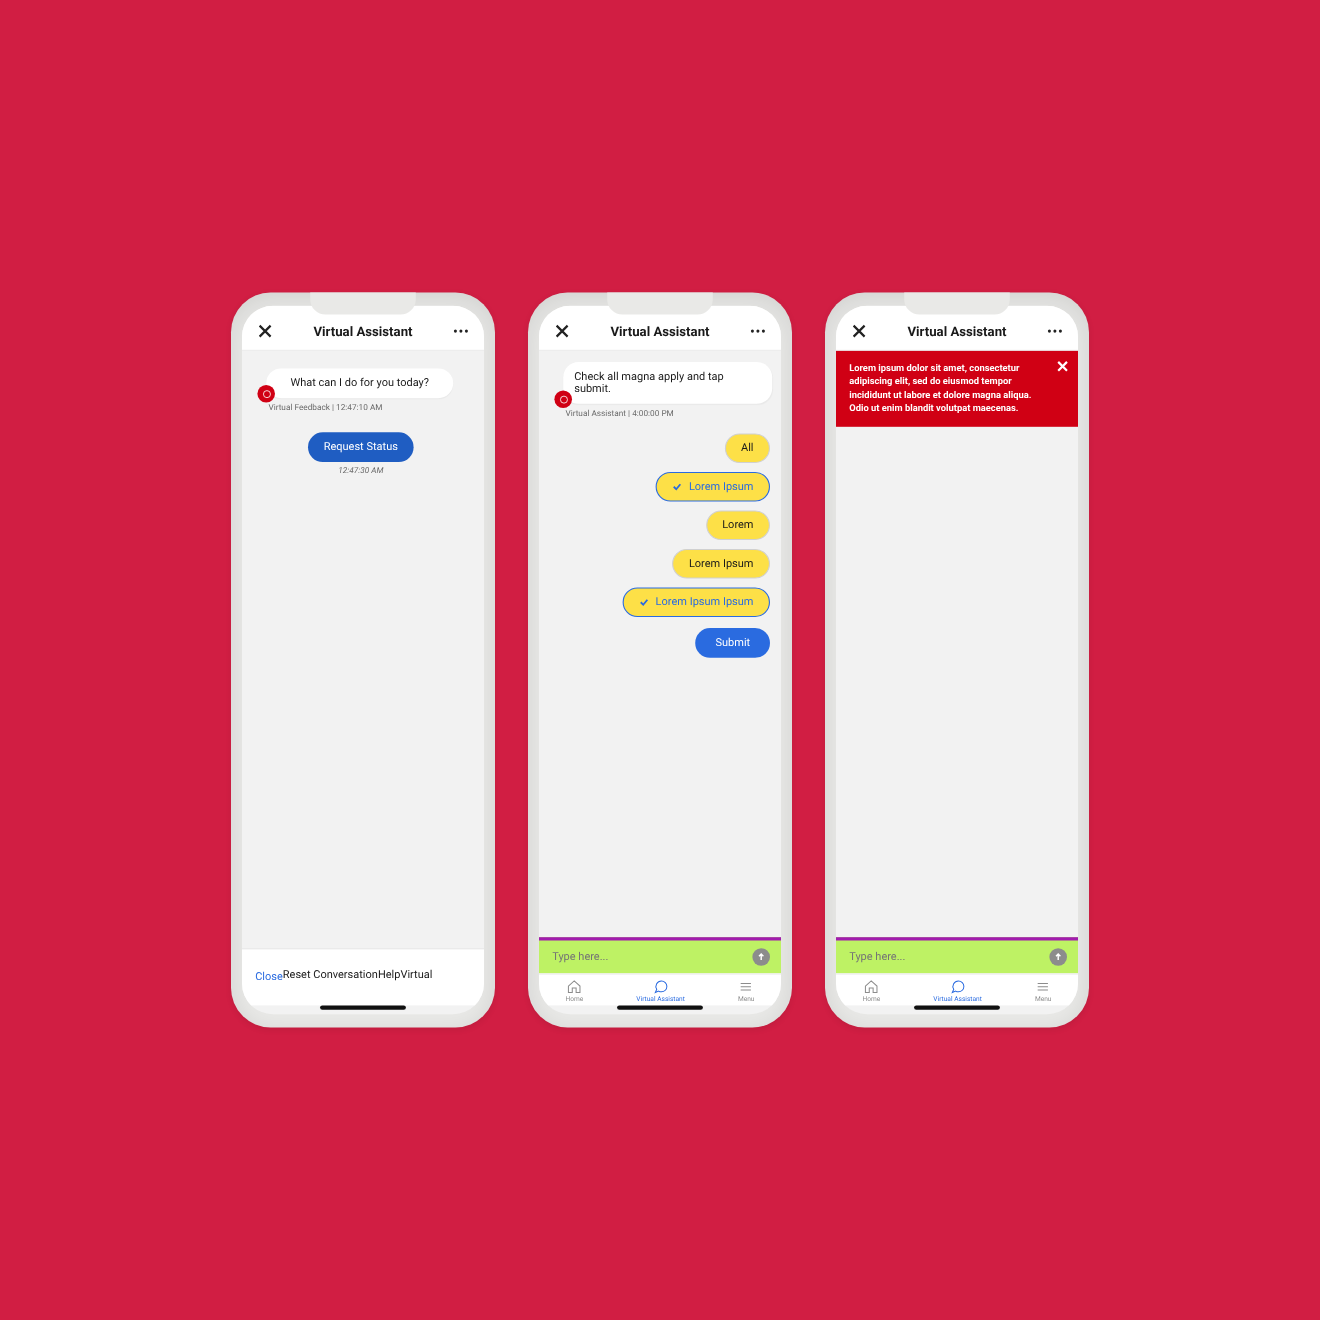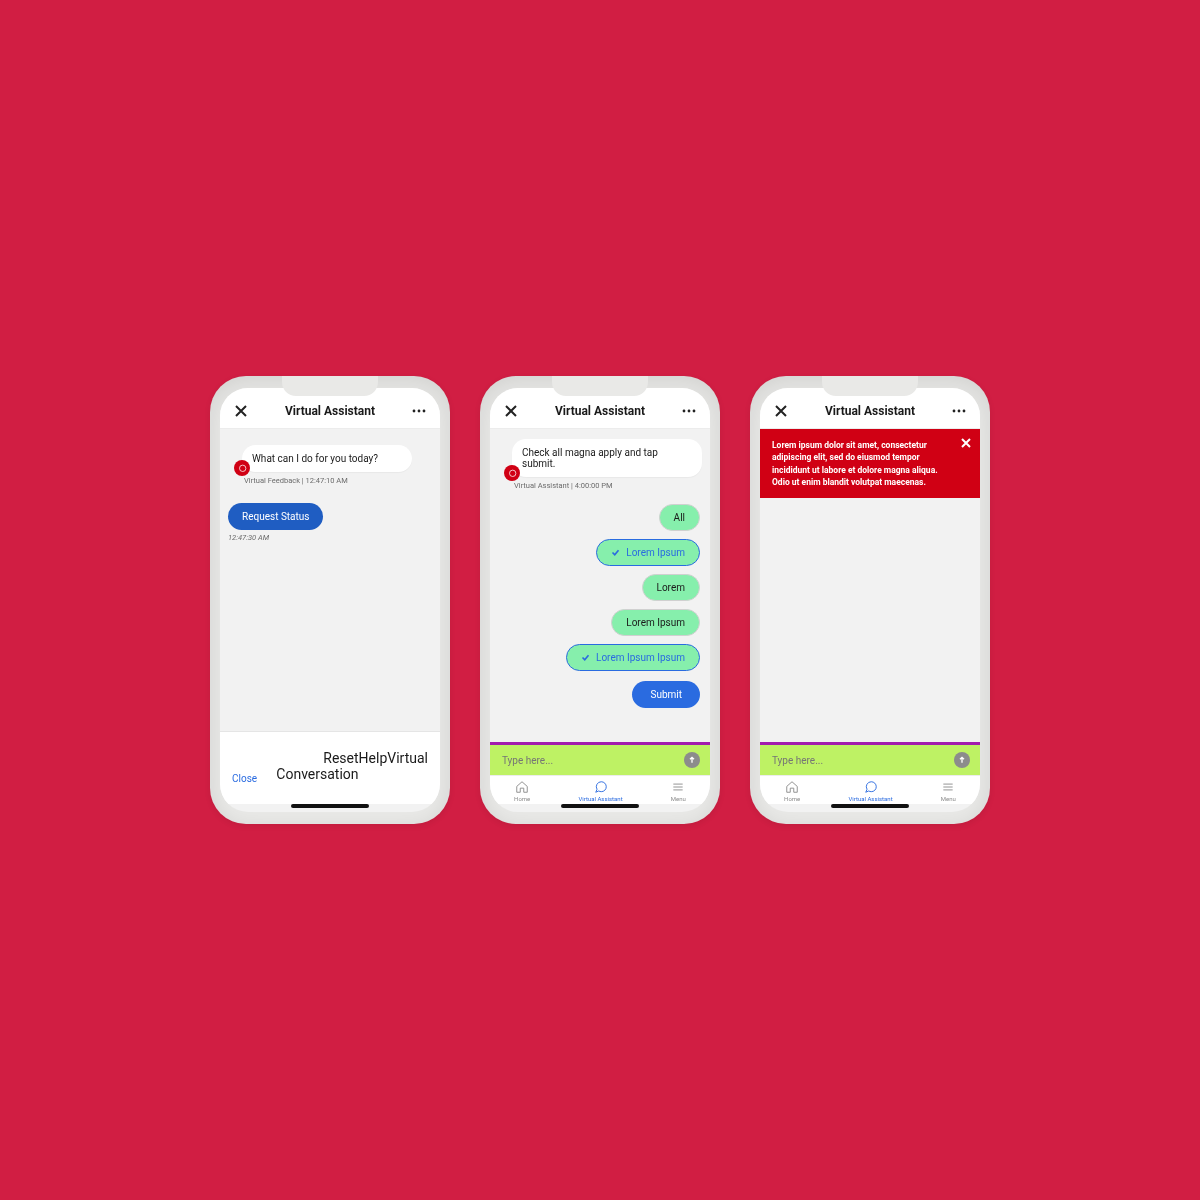--- a/index.html
+++ b/index.html
@@ -10,41 +10,41 @@
     --text:#1A1A1A;
     --muted:#6B6B6B;
     --blue:#1F5DC2;
     --blue-light:#2A6BE0;
     --blue-text:#2A6BE0;
     --error:#D00014;
   }
   *{box-sizing:border-box;font-family:-apple-system,BlinkMacSystemFont,"Segoe UI",Roboto,Arial,sans-serif;}
   body{margin:0;background:var(--bg);width:1200px;height:1200px;display:flex;align-items:center;justify-content:center;}
   .row{display:flex;gap:30px;}
-  .phone{width:240px;height:448px;background:var(--phone-border);border-radius:36px;padding:12px 10px;display:flex;flex-direction:column;position:relative;box-shadow:0 6px 24px rgba(0,0,0,.1) inset, 0 2px 6px rgba(0,0,0,.08);}
+  .phone{width:240px;height:668px;background:var(--phone-border);border-radius:36px;padding:12px 10px;display:flex;flex-direction:column;position:relative;box-shadow:0 6px 24px rgba(0,0,0,.1) inset, 0 2px 6px rgba(0,0,0,.08);}
   .screen{flex:1;background:var(--screen-bg);border-radius:28px;overflow:hidden;display:flex;flex-direction:column;position:relative;}
   .notch{position:absolute;top:0;left:50%;transform:translateX(-50%);width:96px;height:20px;background:var(--phone-border);border-radius:0 0 14px 14px;z-index:5;}
   .header{display:flex;align-items:center;justify-content:space-between;padding:14px 12px 8px;background:#fff;border-bottom:1px solid #ECECEC;}
   .header .title{font-size:12px;font-weight:700;color:var(--text);}
   .icon-btn{width:18px;height:18px;display:flex;align-items:center;justify-content:center;color:#222;cursor:pointer;}
   .chat-area{flex:1;padding:10px 8px;overflow:hidden;position:relative;}
   .bubble{background:#fff;border-radius:14px;padding:8px 10px;font-size:10px;color:var(--text);max-width:170px;box-shadow:0 1px 1px rgba(0,0,0,.04);margin-left:14px;position:relative;}
   .bubble + .bubble{margin-top:6px;}
   .avatar{position:absolute;left:-8px;bottom:-4px;width:16px;height:16px;background:var(--error);border-radius:50%;display:flex;align-items:center;justify-content:center;}
   .avatar svg{width:9px;height:9px;fill:none;stroke:#fff;stroke-width:2;}
   .meta{font-size:7.5px;color:var(--muted);margin:4px 0 0 16px;}
-  .user-row{display:flex;flex-direction:column;align-items:flex-start;margin-top:18px;padding-right:4px;}
+  .user-row{display:flex;flex-direction:column;align-items:center;margin-top:18px;padding-right:4px;}
   .user-bubble{background:var(--blue);color:#fff;border-radius:16px;padding:8px 14px;font-size:10px;border:none;}
   .user-meta{font-size:7.5px;color:var(--muted);margin-top:3px;font-style:italic;}
   .menu-sheet{background:#fff;border-top:1px solid #E5E5E5;padding:10px 12px 14px;display:flex;flex-direction:row;}
   .menu-close{align-self:flex-end;font-size:10px;color:var(--blue-text);padding:2px 0 6px;cursor:pointer;}
-  .menu-item{font-size:14px;color:var(--text);padding:8px 0;cursor:pointer;text-align:right;}
+  .menu-item{font-size:10px;color:var(--text);padding:8px 0;cursor:pointer;text-align:right;}
   .home-bar{height:4px;width:78px;background:#111;border-radius:3px;margin:0 auto 4px;}
   .chip-col{display:flex;flex-direction:column;align-items:flex-end;gap:8px;margin-top:14px;padding-right:2px;}
-  .chip{border:1px solid #D0D0D0;background:#86efac;border-radius:18px;padding:7px 14px;font-size:10px;color:var(--text);cursor:pointer;white-space:nowrap;text-align:center;}
+  .chip{border:1px solid #D0D0D0;background:#fde047;border-radius:18px;padding:7px 14px;font-size:10px;color:var(--text);cursor:pointer;white-space:nowrap;text-align:center;}
   .chip.selected{border-color:var(--blue-light);color:var(--blue-text);display:flex;align-items:center;gap:6px;}
   .chip.selected svg{width:9px;height:9px;stroke:var(--blue-text);stroke-width:2.2;fill:none;}
   .submit-btn{background:var(--blue-light);color:#fff;border-radius:18px;padding:8px 18px;font-size:10px;border:none;cursor:pointer;margin-top:2px;}
   .input-bar{background:#bef264;display:flex;align-items:center;padding:7px 10px;border-top:3px solid #a21caf;}
   .input-bar input{flex:1;border:none;outline:none;font-size:10px;color:var(--muted);background:transparent;}
   .send-circle{width:16px;height:16px;background:#8C8C8C;border-radius:50%;display:flex;align-items:center;justify-content:center;cursor:pointer;}
   .send-circle svg{width:8px;height:8px;stroke:#fff;stroke-width:2;fill:none;}
   .tabbar{background:#fff;display:flex;justify-content:space-around;align-items:flex-end;padding:4px 0 2px;border-top:1px solid #ECECEC;}
   .tab{display:flex;flex-direction:column;align-items:center;gap:1px;cursor:pointer;color:#8C8C8C;}
   .tab.active{color:var(--blue-text);}
@@ -72,21 +72,21 @@
         <div class="title">Virtual Assistant</div>
         <div class="icon-btn">
           <svg viewBox="0 0 18 18">
               <circle cx="4" cy="9" r="1.4" fill="currentColor"></circle>
               <circle cx="9" cy="9" r="1.4" fill="currentColor"></circle>
               <circle cx="14" cy="9" r="1.4" fill="currentColor"></circle>
             </svg>
         </div>
       </div>
       <div class="chat-area">
-        <div class="bubble" style="margin-top:6px;">
+        <div class="bubble" style="margin-top:6px;text-align:center;">
           <span>What can I do for you today?</span>
           <div class="avatar">
             <svg viewBox="0 0 24 24">
                 <path d="M21 11.5a8.38 8.38 0 0 1-8.5 8.5A8.5 8.5 0 0 1 4 11.5 8.38 8.38 0 0 1 12.5 3 8.5 8.5 0 0 1 21 11.5z"></path>
               </svg>
           </div>
         </div>
         <div class="meta">Virtual Feedback | 12:47:10 AM</div>
         <div class="user-row">
           <div class="user-bubble">Request Status</div>

